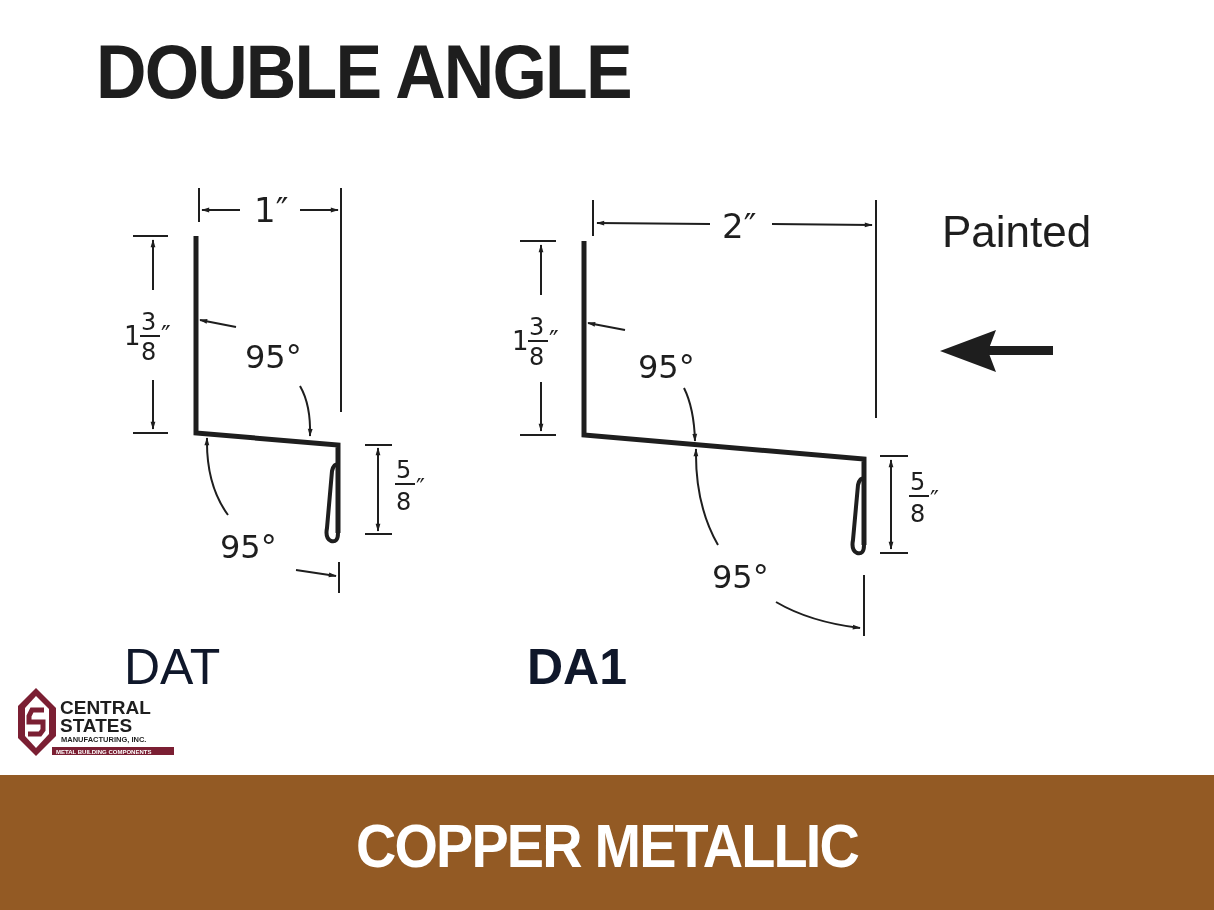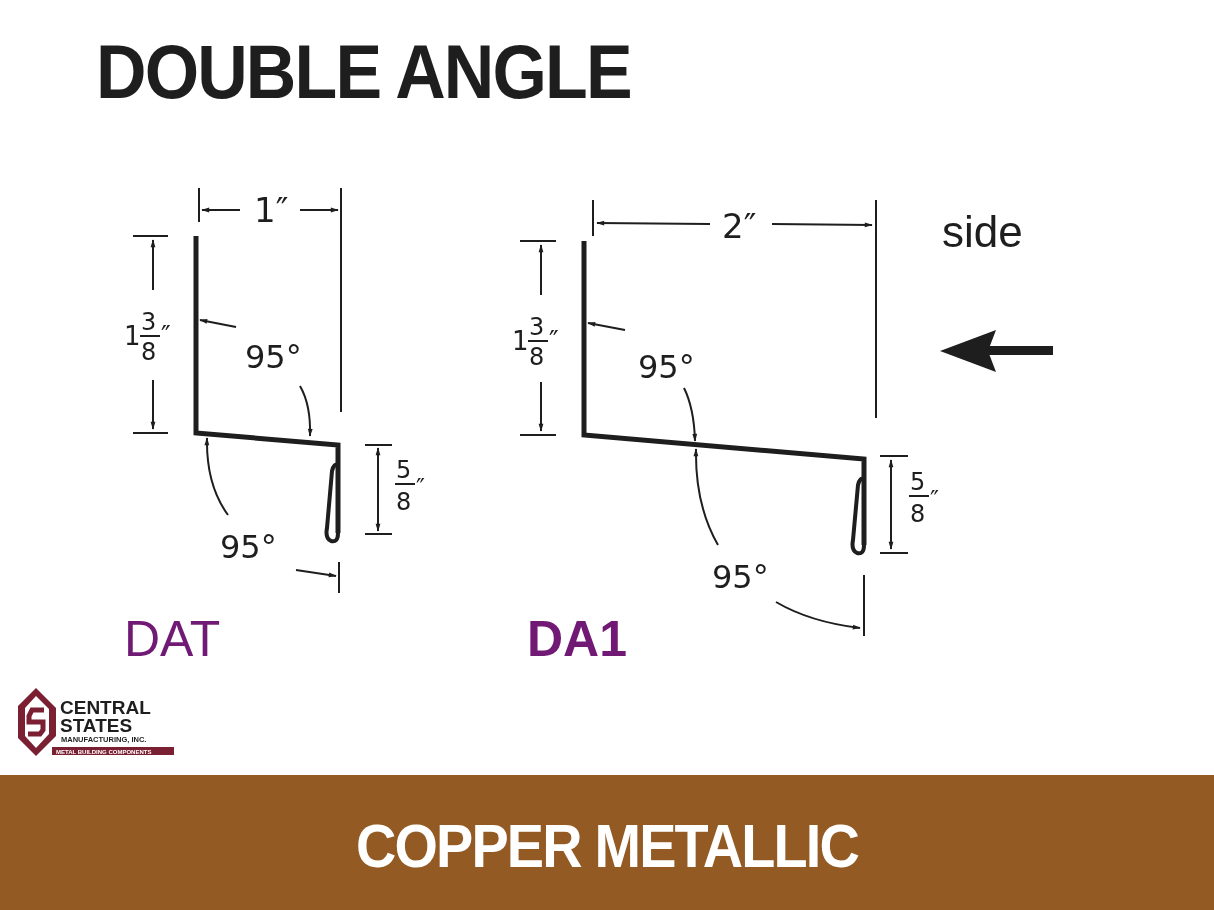--- a/index.html
+++ b/index.html
@@ -1,20 +1,20 @@
 <!DOCTYPE html>
 <html><head>
 <meta charset="utf-8">
 <style>
   html, body { margin:0; padding:0; }
   body { width:1214px; height:910px; background:#ffffff; position:relative; overflow:hidden; font-family:"Liberation Sans", sans-serif; color:#1e1e1e; }
   .title { position:absolute; left:96px; top:34px; font-size:76px; font-weight:bold; letter-spacing:-2px; color:#1e1e1e; line-height:1; transform:scaleX(0.92); transform-origin:left top; }
   svg.drawing { position:absolute; left:0; top:0; }
   .dim-text { font-family:"DejaVu Sans", sans-serif; fill:#1e1e1e; }
-  .part-label { position:absolute; font-size:50px; color:#701a75; line-height:1; }
+  .part-label { position:absolute; font-size:50px; color:#0f172a; line-height:1;margin-top:28px; }
   .painted { position:absolute; left:942px; top:205px; font-size:44px; line-height:54px; color:#1e1e1e; }
   .logo { position:absolute; left:16px; top:686px; width:170px; height:74px; }
   .banner { position:absolute; left:0; top:775px; width:1214px; height:140px; background:#935a24; display:flex; align-items:center; justify-content:center; }
   .banner-text { color:#ffffff; font-size:62px; font-weight:bold; letter-spacing:-2px; transform:scaleX(0.9); }
 </style>
 </head>
 <body>
 
 <div class="title">DOUBLE ANGLE</div>
 
@@ -110,21 +110,21 @@
   <g>
     <rect x="985" y="346" width="68" height="9" fill="#1e1e1e"></rect>
     <path d="M940,351 L996,330 L988,351 L996,372 Z" fill="#1e1e1e"></path>
   </g>
 </svg>
 
 <div class="part-label" style="left:124px; top:614px;">DAT</div>
 <div class="part-label" style="left:527px; top:614px;font-weight:bold;">DA1</div>
 
 <div class="painted">
-  <div>side</div>
+  <div>Painted</div>
 </div>
 
 <div class="logo">
   <svg width="170" height="74" viewBox="0 0 170 74">
     <polygon points="20,2 40,22 40,50 20,70 2,52 2,20" fill="#7b1f33"></polygon>
     <polygon points="20,10 33,23 33,48 20,62 9,50 9,22" fill="#ffffff"></polygon>
     <path d="M28,24 L16,24 L13,30 L13,36 L27,36 L27,44 L24,48 L12,48" fill="none" stroke="#7b1f33" stroke-width="5"></path>
     <text x="44" y="28" font-family="'Liberation Sans', sans-serif" font-weight="bold" font-size="19" fill="#1e1e1e">CENTRAL</text>
     <text x="44" y="46" font-family="'Liberation Sans', sans-serif" font-weight="bold" font-size="19" fill="#1e1e1e">STATES</text>
     <text x="45" y="56" font-family="'Liberation Sans', sans-serif" font-weight="bold" font-size="7.5" fill="#1e1e1e">MANUFACTURING, INC.</text>

